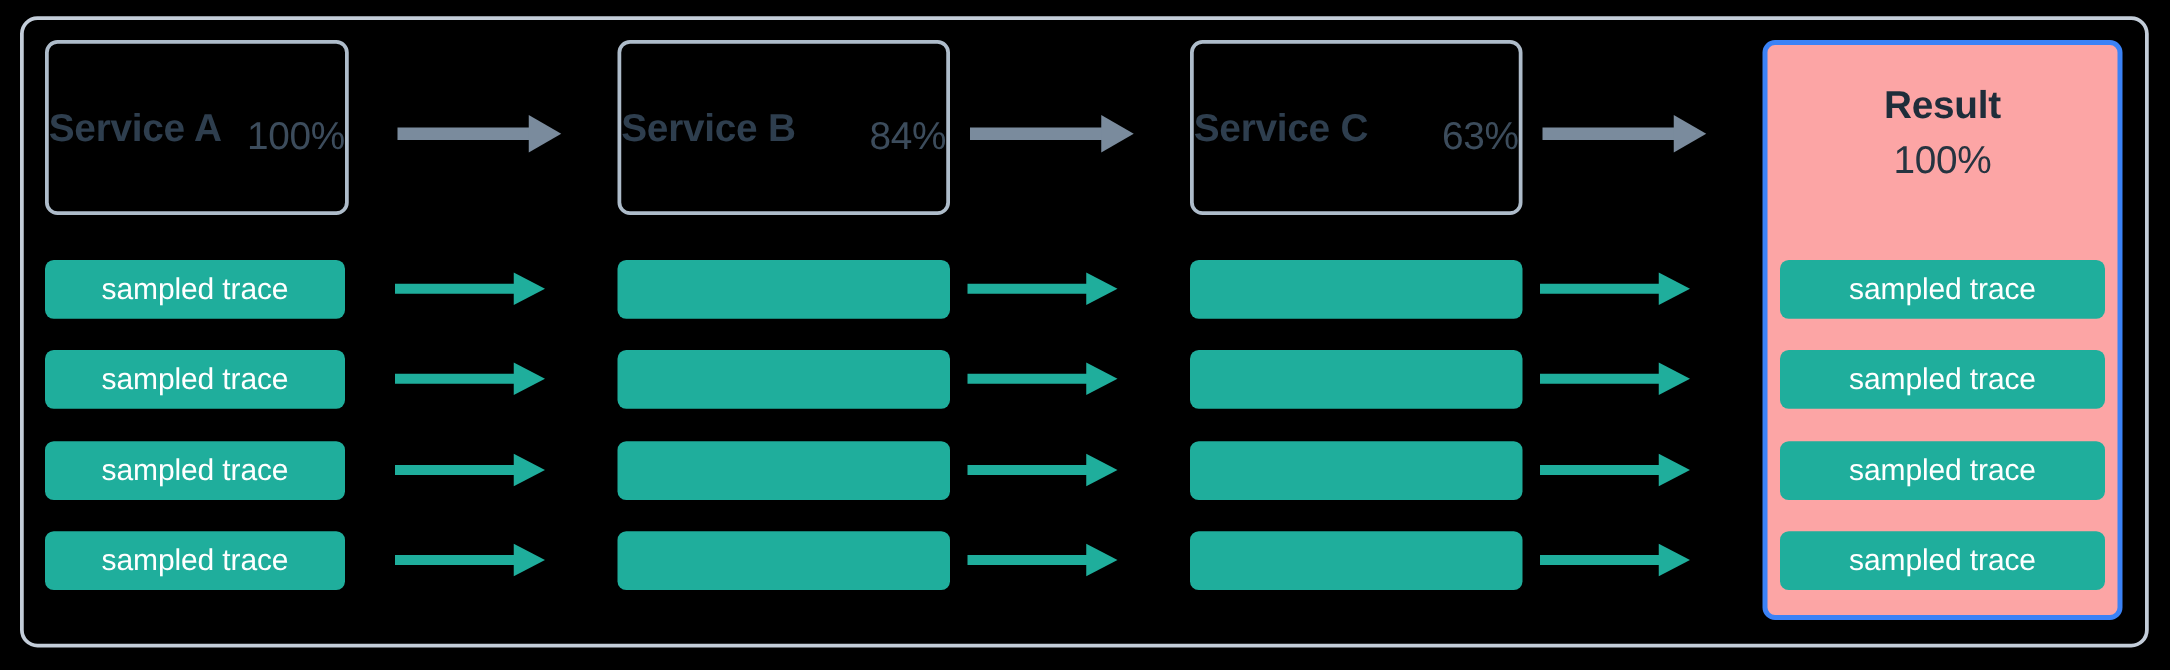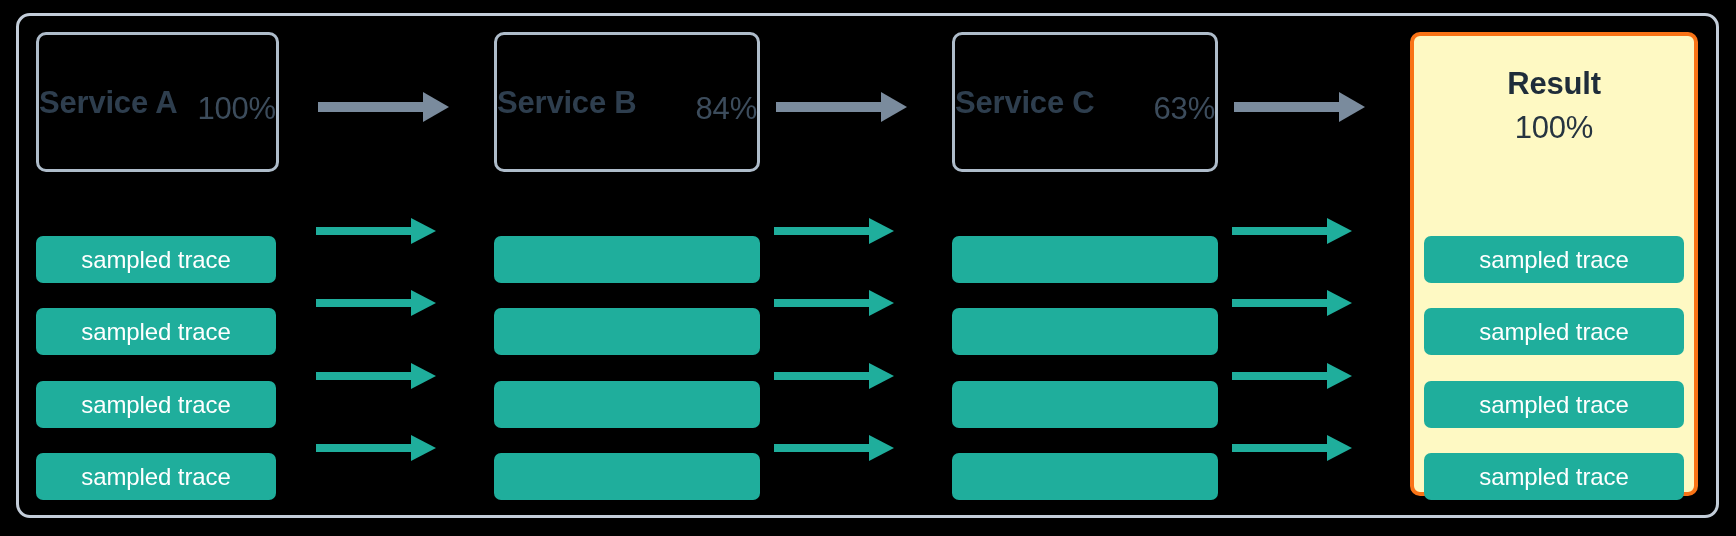--- a/index.html
+++ b/index.html
@@ -61,22 +61,22 @@
     letter-spacing: -0.2px;
   }
 
   
   .result-panel {
     position: absolute;
     left: 1410px;
     top: 32px;
     width: 288px;
     height: 464px;
-    background: #fef9c3;
-    border: 4px solid #f97316;
+    background: #fca5a5;
+    border: 4px solid #3b82f6;
     border-radius: 10px;
     box-sizing: border-box;
   }
   .result-title {
     position: absolute;
     left: 0;
     top: 0;
     width: 100%;
     text-align: center;
     font-size: 31px;
@@ -102,21 +102,20 @@
 
   
   .trace-bar {
     position: absolute;
     background: #1fae9c;
     border-radius: 7px;
     box-sizing: border-box;
     display: flex;
     align-items: center;
     justify-content: center;
-    margin-top: 28px;
   }
   .trace-label {
     font-size: 24px;
     color: #ffffff;
     line-height: 1.0;
     letter-spacing: -0.1px;
     white-space: nowrap;
   }
 
   

